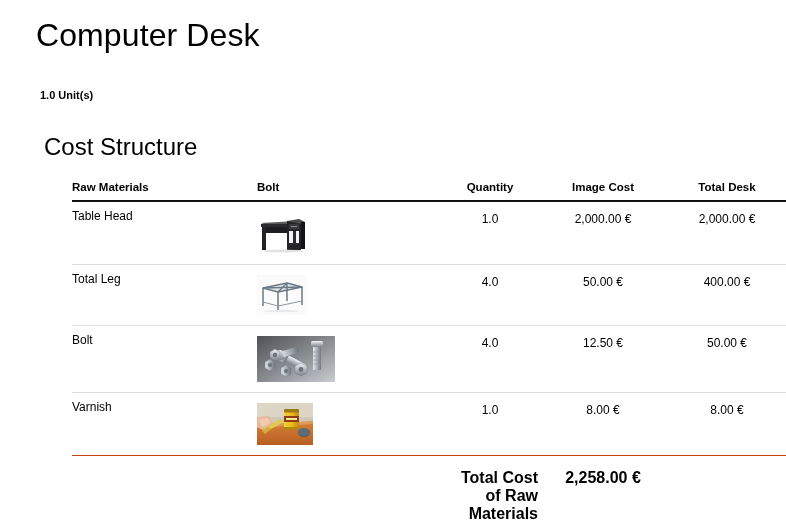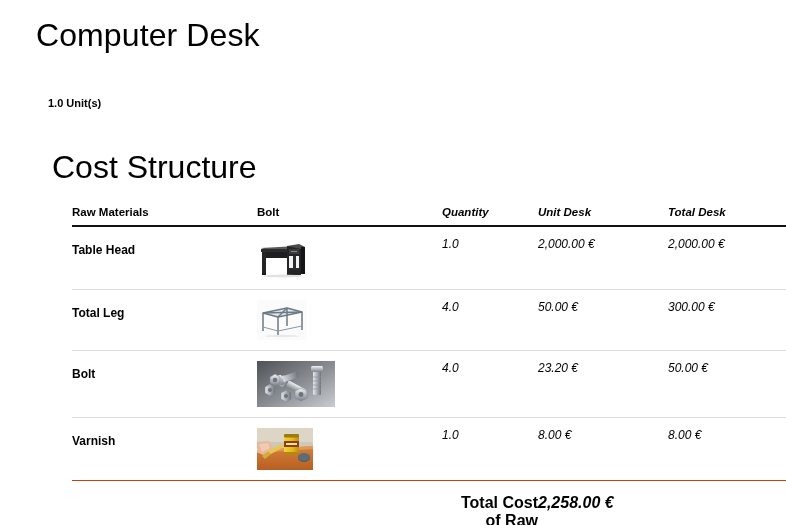--- a/index.html
+++ b/index.html
@@ -26,28 +26,28 @@
     font-weight: normal;
     line-height: 1.1;
     margin: 0;
     padding-top: 18px;
     letter-spacing: 0.1px;
     color: #000;
   }
   .unit-line {
     font-size: 11px;
     font-weight: bold;
-    margin: 12px;
+    margin: 4px;
     padding-top: 32px;
     color: #000;
   }
   .section-title {
-    font-size: 32px;
+    font-size: 24px;
     font-weight: normal;
-    margin: 16px;
+    margin: 8px;
     padding-top: 24px;
     color: #000;
   }
   table.cost-table {
     margin-top: 20px;
     border-collapse: collapse;
     width: 714px;
     table-layout: fixed;
     margin-left: 36px;
   }
@@ -55,40 +55,38 @@
     font-size: 11.5px;
     font-weight: bold;
     text-align: left;
     padding: 0 0 7px 0;
     border-bottom: 2px solid #111111;
     vertical-align: bottom;
     color: #000;
   }
   table.cost-table th.num,
   table.cost-table td.num {
-    text-align: left;
-    font-style: italic;
+    text-align: center;
   }
   col.c-name  { width: 185px; }
   col.c-img   { width: 185px; }
   col.c-qty   { width: 96px; }
   col.c-unit  { width: 130px; }
   col.c-total { width: 118px; }
 
   table.cost-table td {
     font-size: 12px;
     font-weight: normal;
     padding: 10px 0 10px 0;
     border-bottom: 1px solid #dedede;
     vertical-align: top;
     color: #000;
   }
   table.cost-table tr.data-row td.name {
-    padding-top: 16px;
-    font-weight: bold;
+    padding-top: 7px;
   }
   .thumb-cell {
     padding-left: 0 !important;
   }
 
   
   .thumb {
     display: block;
     background: #ffffff;
   }
@@ -130,21 +128,21 @@
         <col class="c-img">
         <col class="c-qty">
         <col class="c-unit">
         <col class="c-total">
     </colgroup>
     <thead>
       <tr>
         <th>Raw Materials</th>
         <th>Bolt</th>
         <th class="num">Quantity</th>
-        <th class="num">Unit Desk</th>
+        <th class="num">Image Cost</th>
         <th class="num">Total Desk</th>
       </tr>
     </thead>
     <tbody>
 
       <tr class="data-row">
         <td class="name">Table Head</td>
         <td class="thumb-cell">
           <svg class="thumb desk" viewBox="0 0 52 42">
             <rect x="0" y="0" width="52" height="42" fill="#ffffff"></rect>
@@ -195,21 +193,21 @@
             </g>
             <g stroke="#8a97a0" stroke-width="1" fill="none">
               <line x1="6" y1="27" x2="21" y2="31"></line>
               <line x1="21" y1="31" x2="45" y2="26"></line>
             </g>
             <ellipse cx="25" cy="36" rx="17" ry="1.2" fill="#e0e0e0" opacity="0.7"></ellipse>
           </svg>
         </td>
         <td class="num">4.0</td>
         <td class="num">50.00 €</td>
-        <td class="num">300.00 €</td>
+        <td class="num">400.00 €</td>
       </tr>
 
       <tr class="data-row">
         <td class="name">Bolt</td>
         <td class="thumb-cell">
           <svg class="thumb bolts" viewBox="0 0 78 46">
             <defs>
               <linearGradient id="bgGrad" x1="0" y1="0" x2="1" y2="1">
                 <stop offset="0%" stop-color="#4e5257"></stop>
                 <stop offset="55%" stop-color="#8d9196"></stop>
@@ -251,21 +249,21 @@
             <circle cx="18" cy="19" r="2.2" fill="#6d737a"></circle>
             <polygon points="8,26 13,23 18,26 18,32 13,35 8,32" fill="url(#steel2)" stroke="#7a8088" stroke-width="0.5"></polygon>
             <circle cx="13" cy="29" r="2" fill="#6d737a"></circle>
             <polygon points="38,30 44,27 50,30 50,37 44,40 38,37" fill="url(#steel)" stroke="#7a8088" stroke-width="0.5"></polygon>
             <circle cx="44" cy="33.5" r="2.4" fill="#6d737a"></circle>
             <polygon points="24,32 29,29 34,32 34,38 29,41 24,38" fill="url(#steel2)" stroke="#7a8088" stroke-width="0.5"></polygon>
             <circle cx="29" cy="35" r="2" fill="#6d737a"></circle>
           </svg>
         </td>
         <td class="num">4.0</td>
-        <td class="num">23.20 €</td>
+        <td class="num">12.50 €</td>
         <td class="num">50.00 €</td>
       </tr>
 
       <tr class="data-row last-data">
         <td class="name">Varnish</td>
         <td class="thumb-cell">
           <svg class="thumb varnish" viewBox="0 0 56 42">
             <defs>
               <linearGradient id="woodG" x1="0" y1="0" x2="0" y2="1">
                 <stop offset="0%" stop-color="#d8803a"></stop>

